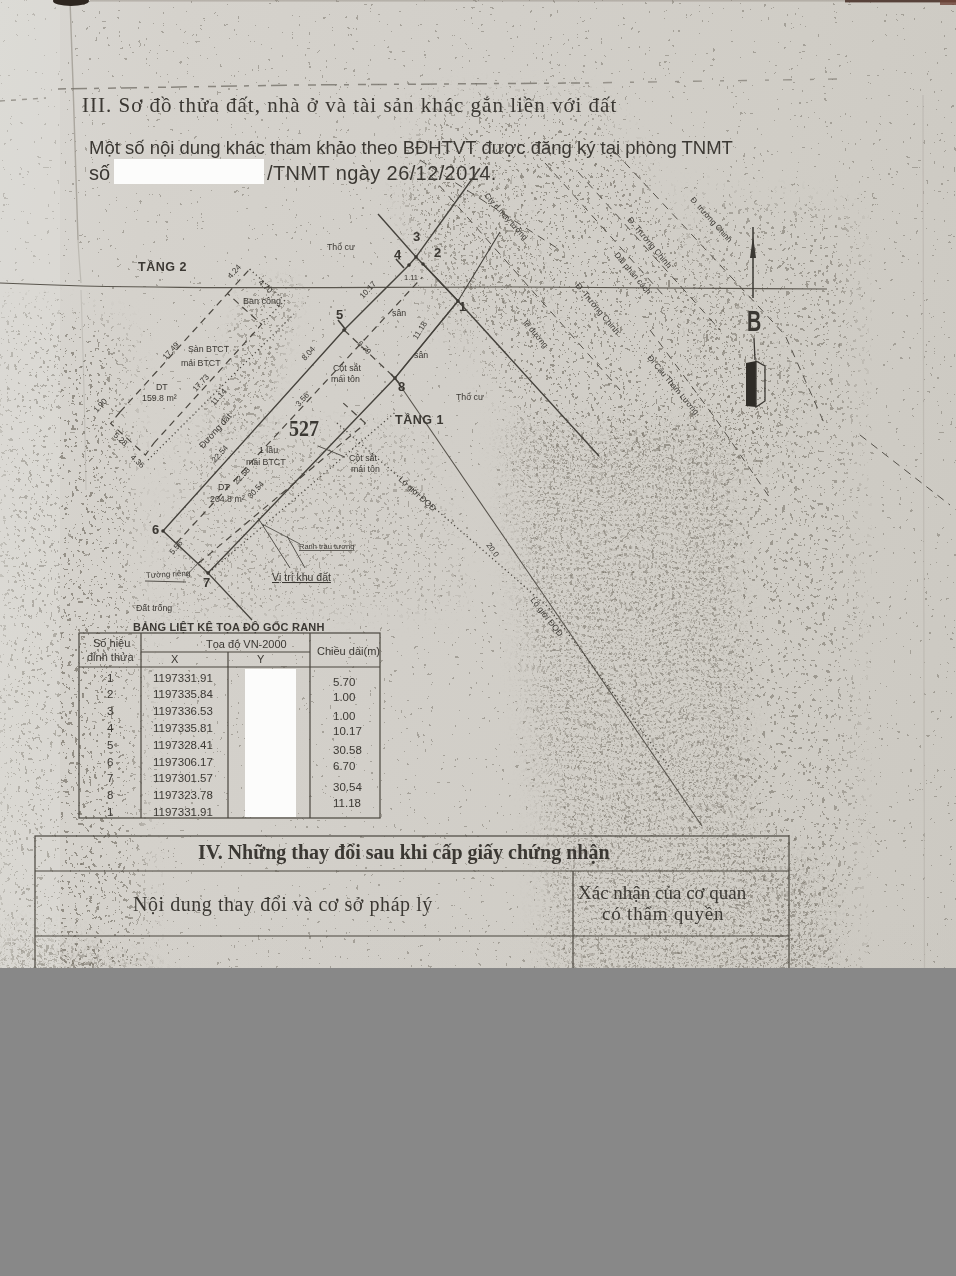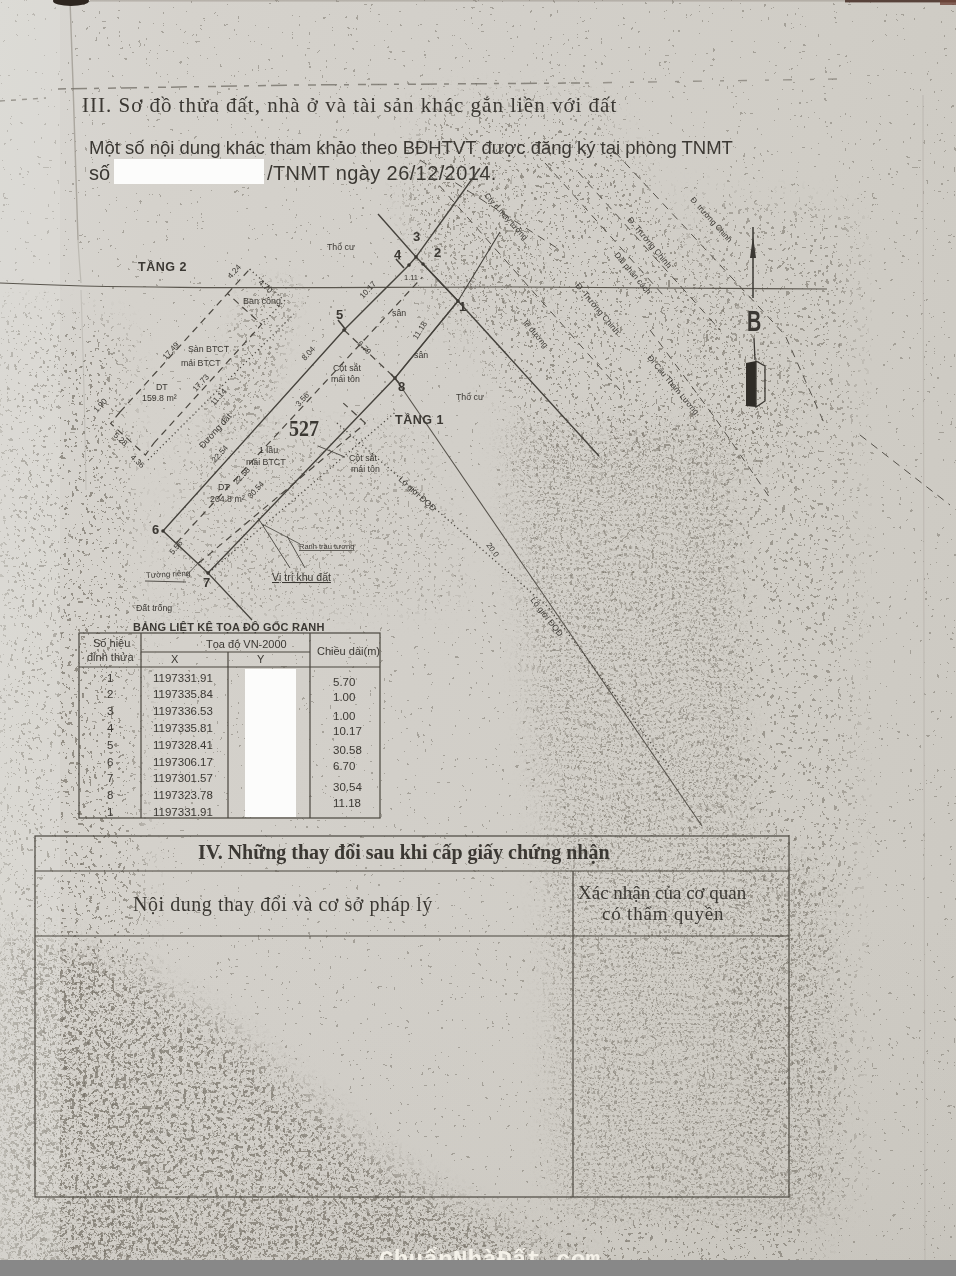--- a/index.html
+++ b/index.html
@@ -1,14 +1,14 @@
 <!DOCTYPE html>
 <html><head><meta charset="utf-8"><style>
 html,body{margin:0;padding:0;background:#888}
-#page{position:relative;width:956px;height:1260px;overflow:hidden;background:linear-gradient(100deg,#d9d7d3 0%,#d5d2cc 16%,#d2cfc9 45%,#d0cdc6 72%,#ccc9c2 100%);font-family:"Liberation Sans",sans-serif}
+#page{position:relative;width:956px;height:968px;overflow:hidden;background:linear-gradient(100deg,#d9d7d3 0%,#d5d2cc 16%,#d2cfc9 45%,#d0cdc6 72%,#ccc9c2 100%);font-family:"Liberation Sans",sans-serif}
 svg text{fill:#3b3833}
 </style></head><body>
 <div id="page">
 <svg width="956" height="1276" viewBox="0 0 956 1276">
 <defs>
 <filter id="nH1" color-interpolation-filters="sRGB" x="-5%" y="-5%" width="110%" height="110%">
           <feTurbulence type="fractalNoise" baseFrequency="0.5" numOctaves="2" seed="11" stitchTiles="stitch"></feTurbulence>
           <feColorMatrix type="matrix" values="0 0 0 0 0.45  0 0 0 0 0.43  0 0 0 0 0.39  10 10 10 0 -16.4"></feColorMatrix>
           <feComponentTransfer>
             <feFuncA type="discrete" tableValues="0 0.78"></feFuncA>

